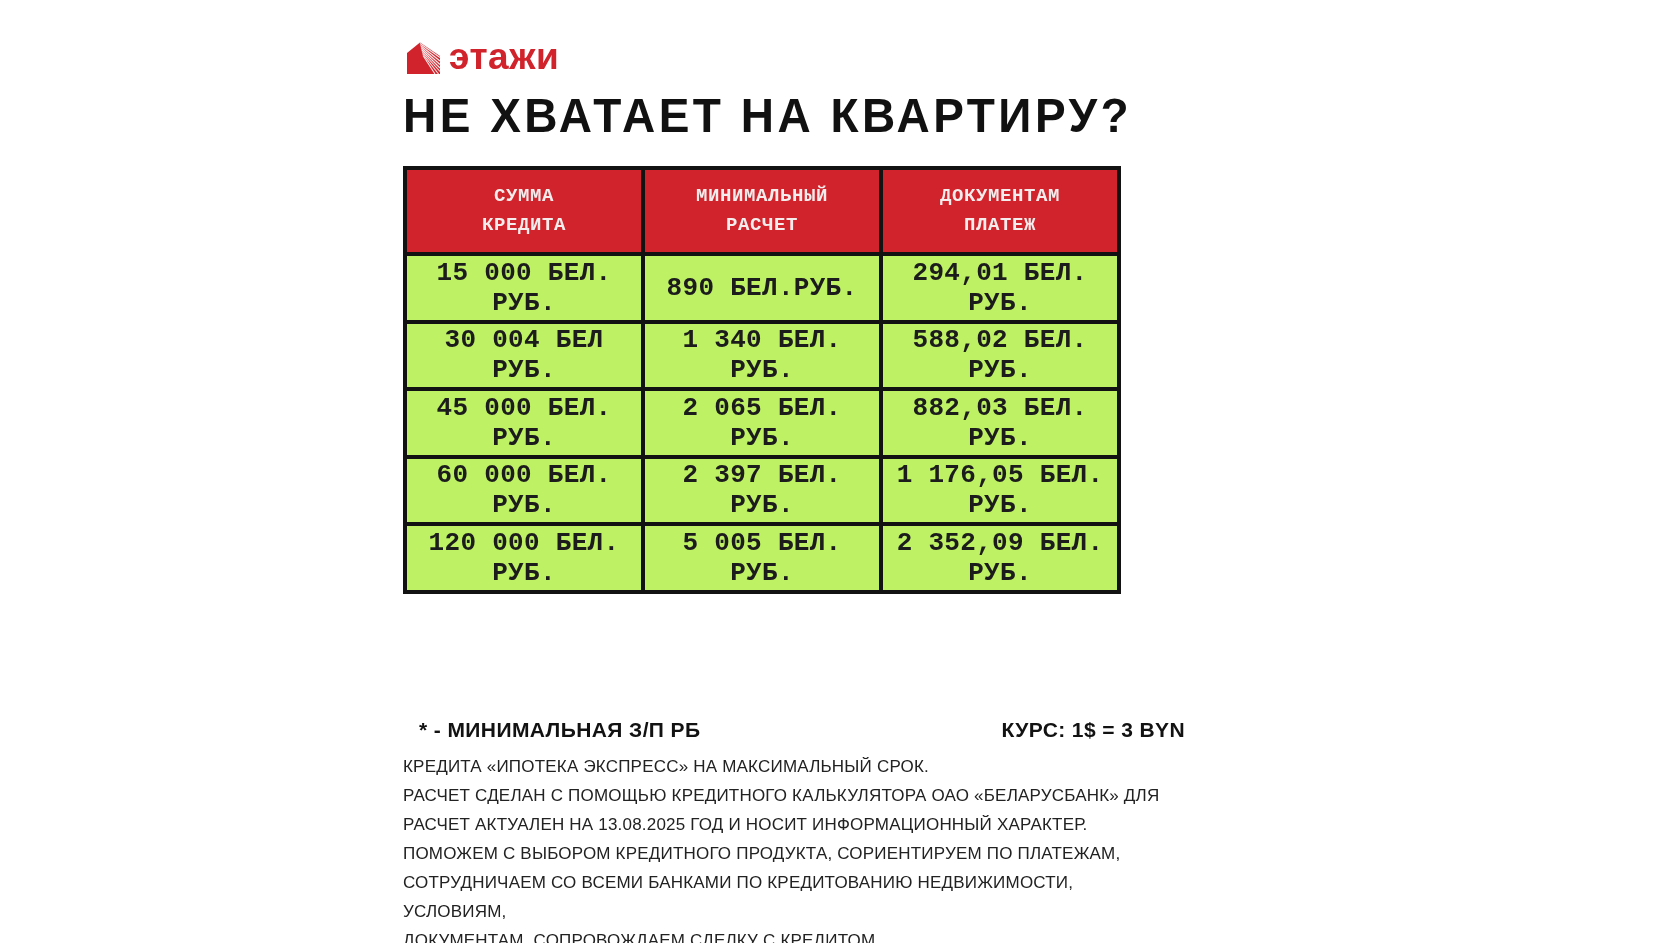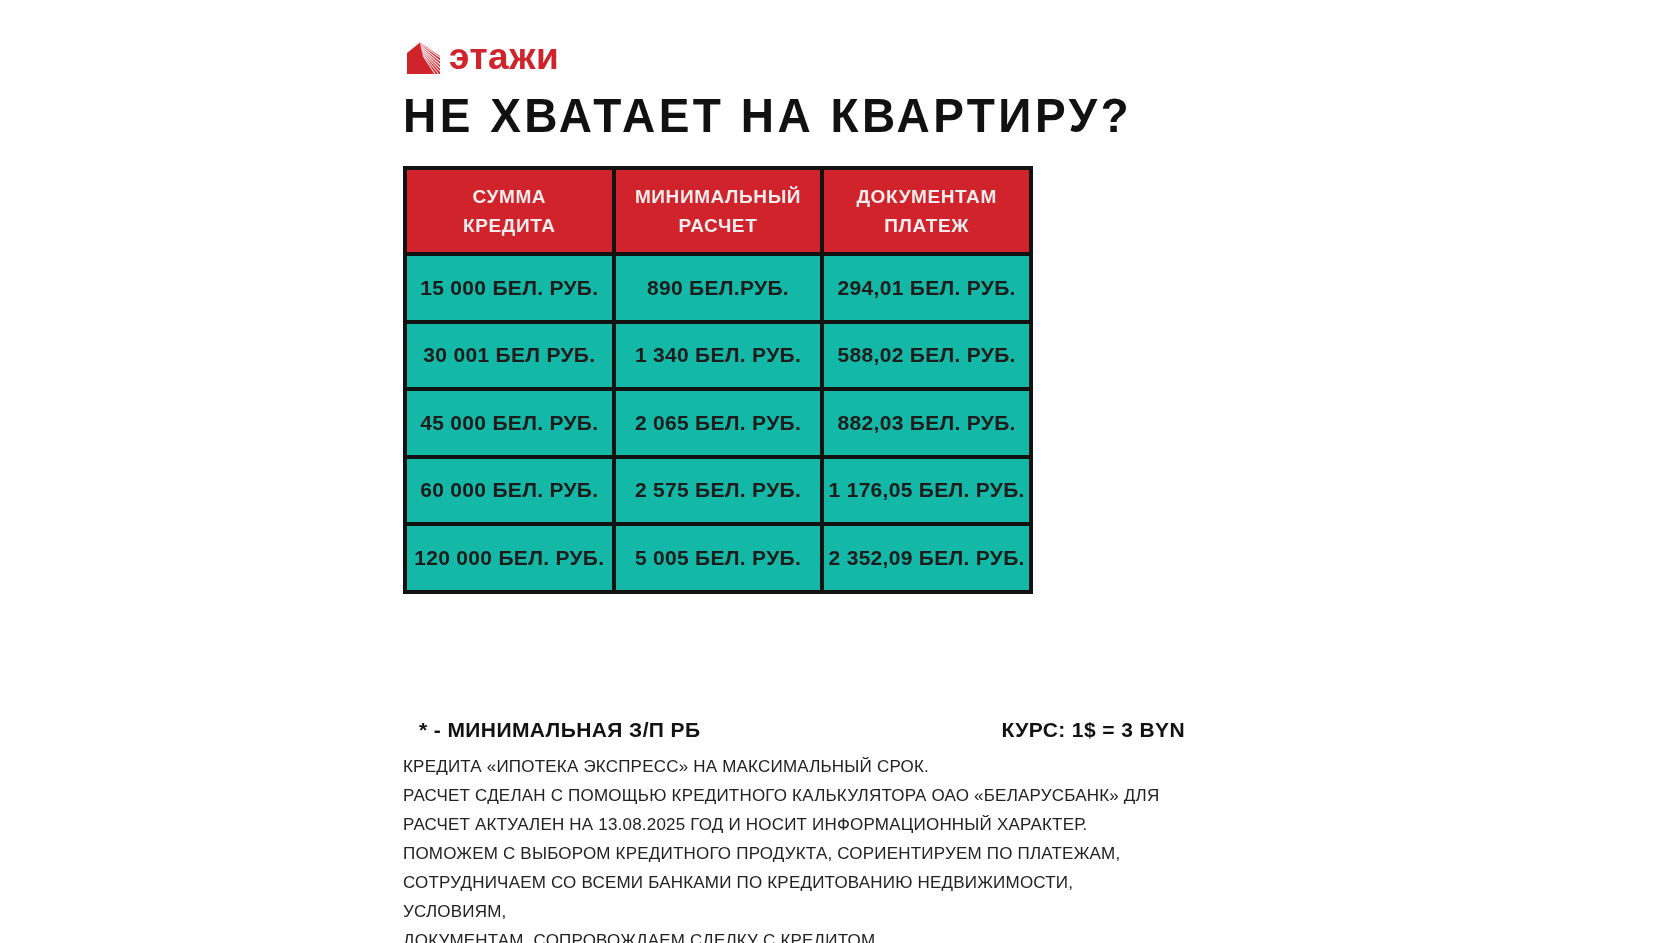--- a/index.html
+++ b/index.html
@@ -12,28 +12,28 @@
   .logo { position:absolute; left:2px; top:38px; display:flex; align-items:center; gap:7px; }
   .logo-icon { width:37px; height:37px; display:block; }
   .logo-text { color:#d0232b; font-size:37px; font-weight:800; letter-spacing:0.5px; line-height:1; padding-bottom:4px; }
 
   
   .title { position:absolute; left:0; top:86px; width:766px;
            font-size:46px; font-weight:900; color:#111111; letter-spacing:3.5px;
            white-space:nowrap; transform:scaleY(1.06); transform-origin:top left; }
 
   
-  table.rate-table { position:absolute; left:0; top:166px; width:630px;
+  table.rate-table { position:absolute; left:0; top:166px; width:718px;
                      border-collapse:collapse; table-layout:fixed;
-                     border:4px solid #14532d; }
+                     border:4px solid #14532d;font-family:Liberation Mono, monospace; }
   table.rate-table th, table.rate-table td { border:4px solid #121212; text-align:center; vertical-align:middle; }
   table.rate-table th { height:86px; background:#d0232b; color:#f5eded;
                         font-size:19px; font-weight:600; letter-spacing:0.6px; line-height:1.55; }
-  table.rate-table td { height:67.5px; background:#14b8a6; color:#1c1c1c;
-                        font-size:21px; font-weight:700; letter-spacing:0.3px; }
+  table.rate-table td { height:67.5px; background:#bef264; color:#1c1c1c;
+                        font-size:26px; font-weight:700; letter-spacing:0.3px; }
 
   
   .footnotes { position:absolute; left:16px; top:718px; width:766px;
                display:flex; justify-content:space-between; align-items:baseline;
                font-size:21px; font-weight:700; color:#121212; letter-spacing:0.4px; }
 
   
   .disclaimer { position:absolute; left:0; top:752px; width:790px;
                 font-size:17px; font-weight:500; color:#222222; letter-spacing:0.2px; }
   .disclaimer .line { line-height:29px; }
@@ -79,32 +79,32 @@
           </th>
         </tr>
       </thead>
       <tbody>
         <tr>
           <td>15 000 БЕЛ. РУБ.</td>
           <td>890 БЕЛ.РУБ.</td>
           <td>294,01 БЕЛ. РУБ.</td>
         </tr>
         <tr>
-          <td>30 001 БЕЛ РУБ.</td>
+          <td>30 004 БЕЛ РУБ.</td>
           <td>1 340 БЕЛ. РУБ.</td>
           <td>588,02 БЕЛ. РУБ.</td>
         </tr>
         <tr>
           <td>45 000 БЕЛ. РУБ.</td>
           <td>2 065 БЕЛ. РУБ.</td>
           <td>882,03 БЕЛ. РУБ.</td>
         </tr>
         <tr>
           <td>60 000 БЕЛ. РУБ.</td>
-          <td>2 575 БЕЛ. РУБ.</td>
+          <td>2 397 БЕЛ. РУБ.</td>
           <td>1 176,05 БЕЛ. РУБ.</td>
         </tr>
         <tr>
           <td>120 000 БЕЛ. РУБ.</td>
           <td>5 005 БЕЛ. РУБ.</td>
           <td>2 352,09 БЕЛ. РУБ.</td>
         </tr>
       </tbody>
     </table>
 

